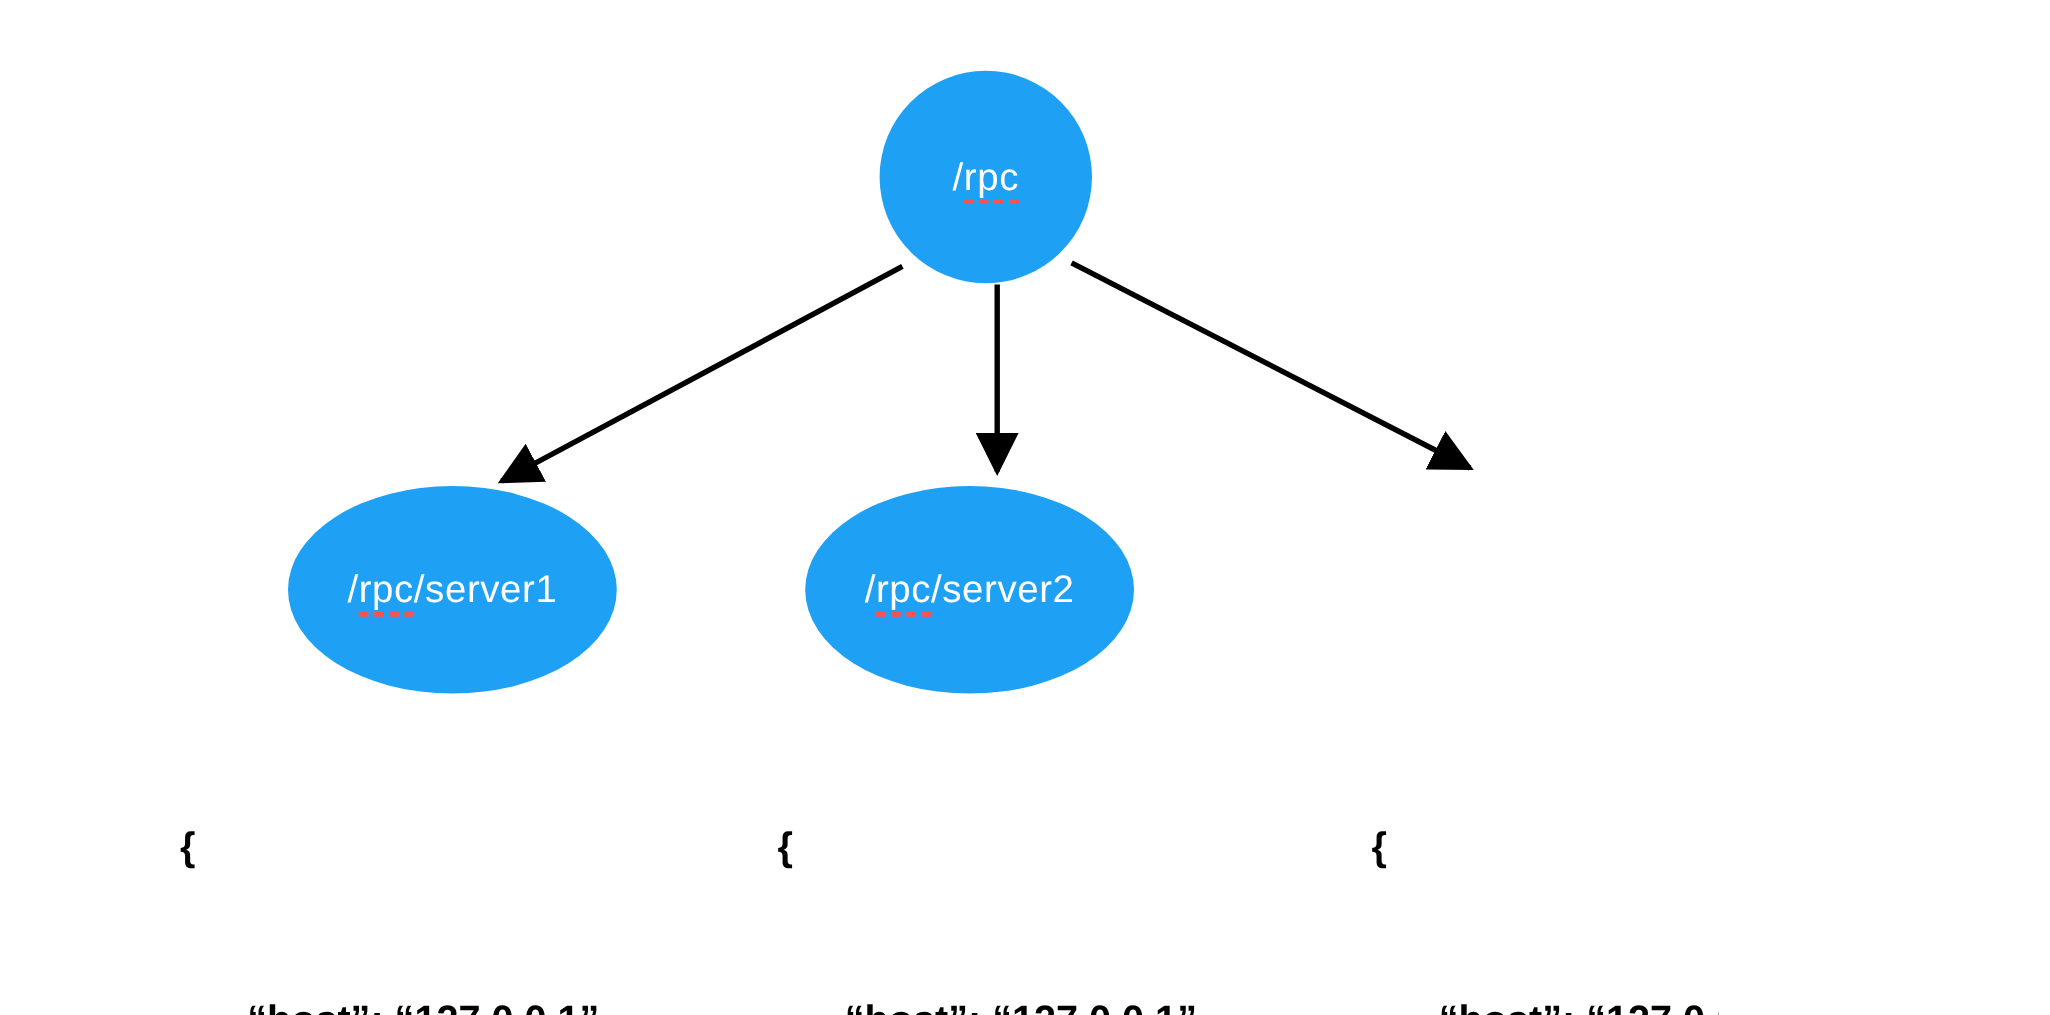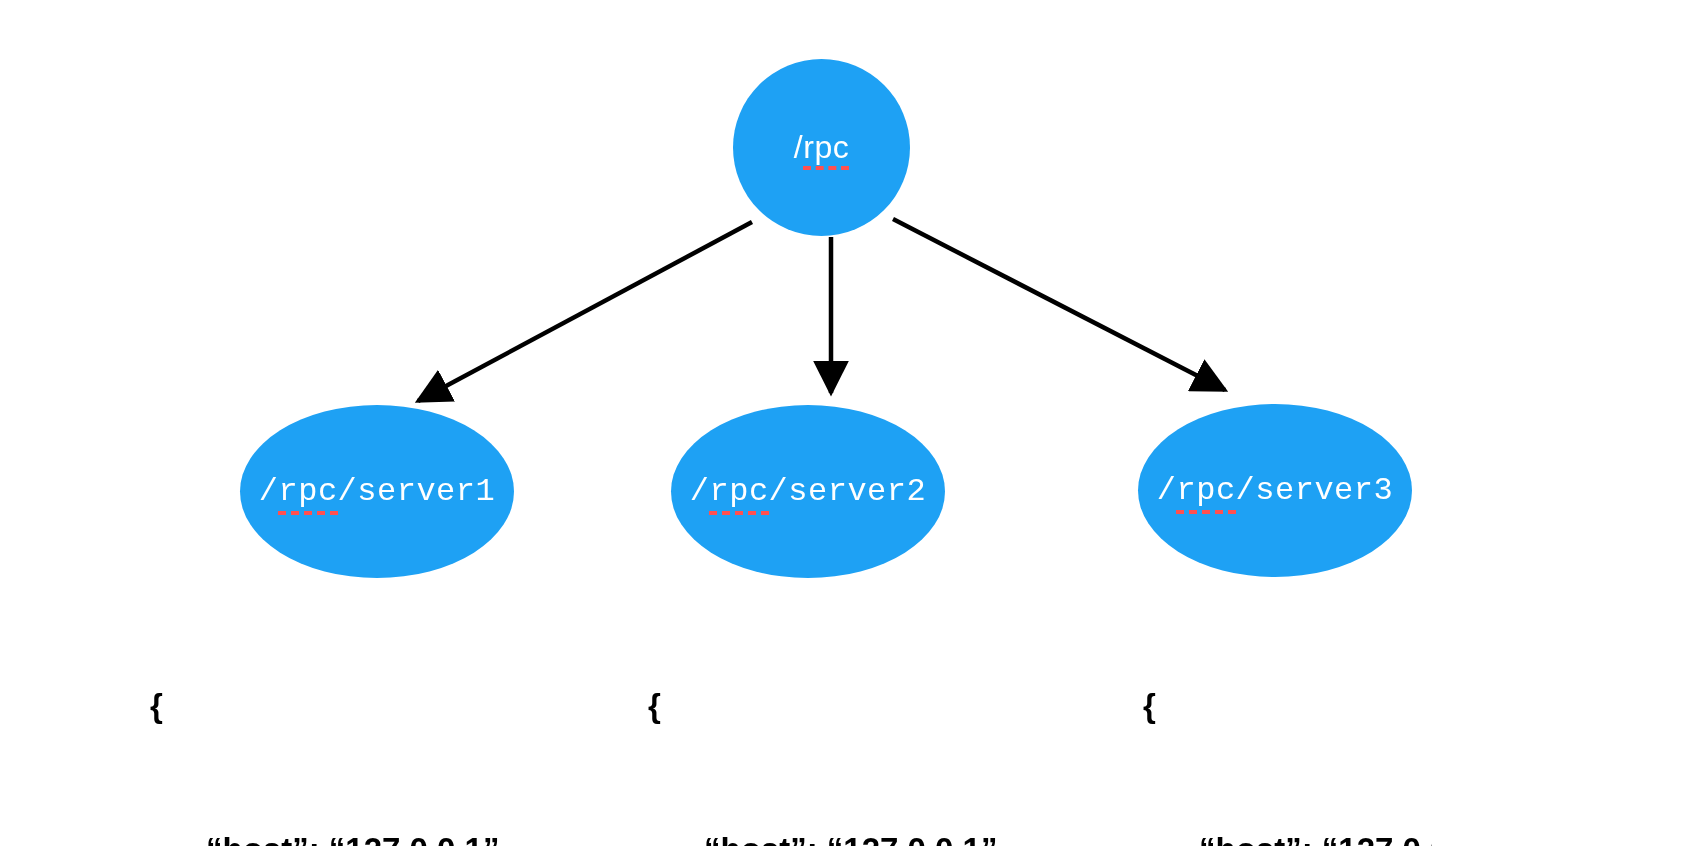--- a/index.html
+++ b/index.html
@@ -27,21 +27,20 @@
     white-space: nowrap;
   }
   .node.root {
     left: 733px; top: 59px;
     width: 177px; height: 177px;
     border-radius: 50%;
   }
   .node.ellipse {
     width: 274px; height: 173px;
     border-radius: 50%;
-    font-family: Liberation Mono, monospace;
   }
   .node.child-1 { left: 240px; top: 405px; }
   .node.child-2 { left: 671px; top: 405px; }
   .node.child-3 { left: 1138px; top: 404px; }
   .squiggle {
     border-bottom: 4px dashed var(--underline, #ff5050);
     padding-bottom: 1px;
   }
   .arrows {
     position: absolute;
@@ -88,23 +87,20 @@
   </div>
 
   <div class="node ellipse child-1">
     <span><span>/</span><span class="squiggle">rpc</span><span>/server1</span></span>
   </div>
 
   <div class="node ellipse child-2">
     <span><span>/</span><span class="squiggle">rpc</span><span>/server2</span></span>
   </div>
 
-  <div class="node ellipse child-3">
-    <span><span>/</span><span class="squiggle">rpc</span><span>/server3</span></span>
-  </div>
 
   <div class="config block-1">
     <div class="line-brace">{</div>
     <div class="line-host">“host”: “127.0.0.1”,</div>
     
     
   </div>
 
   <div class="config block-2">
     <div class="line-brace">{</div>

